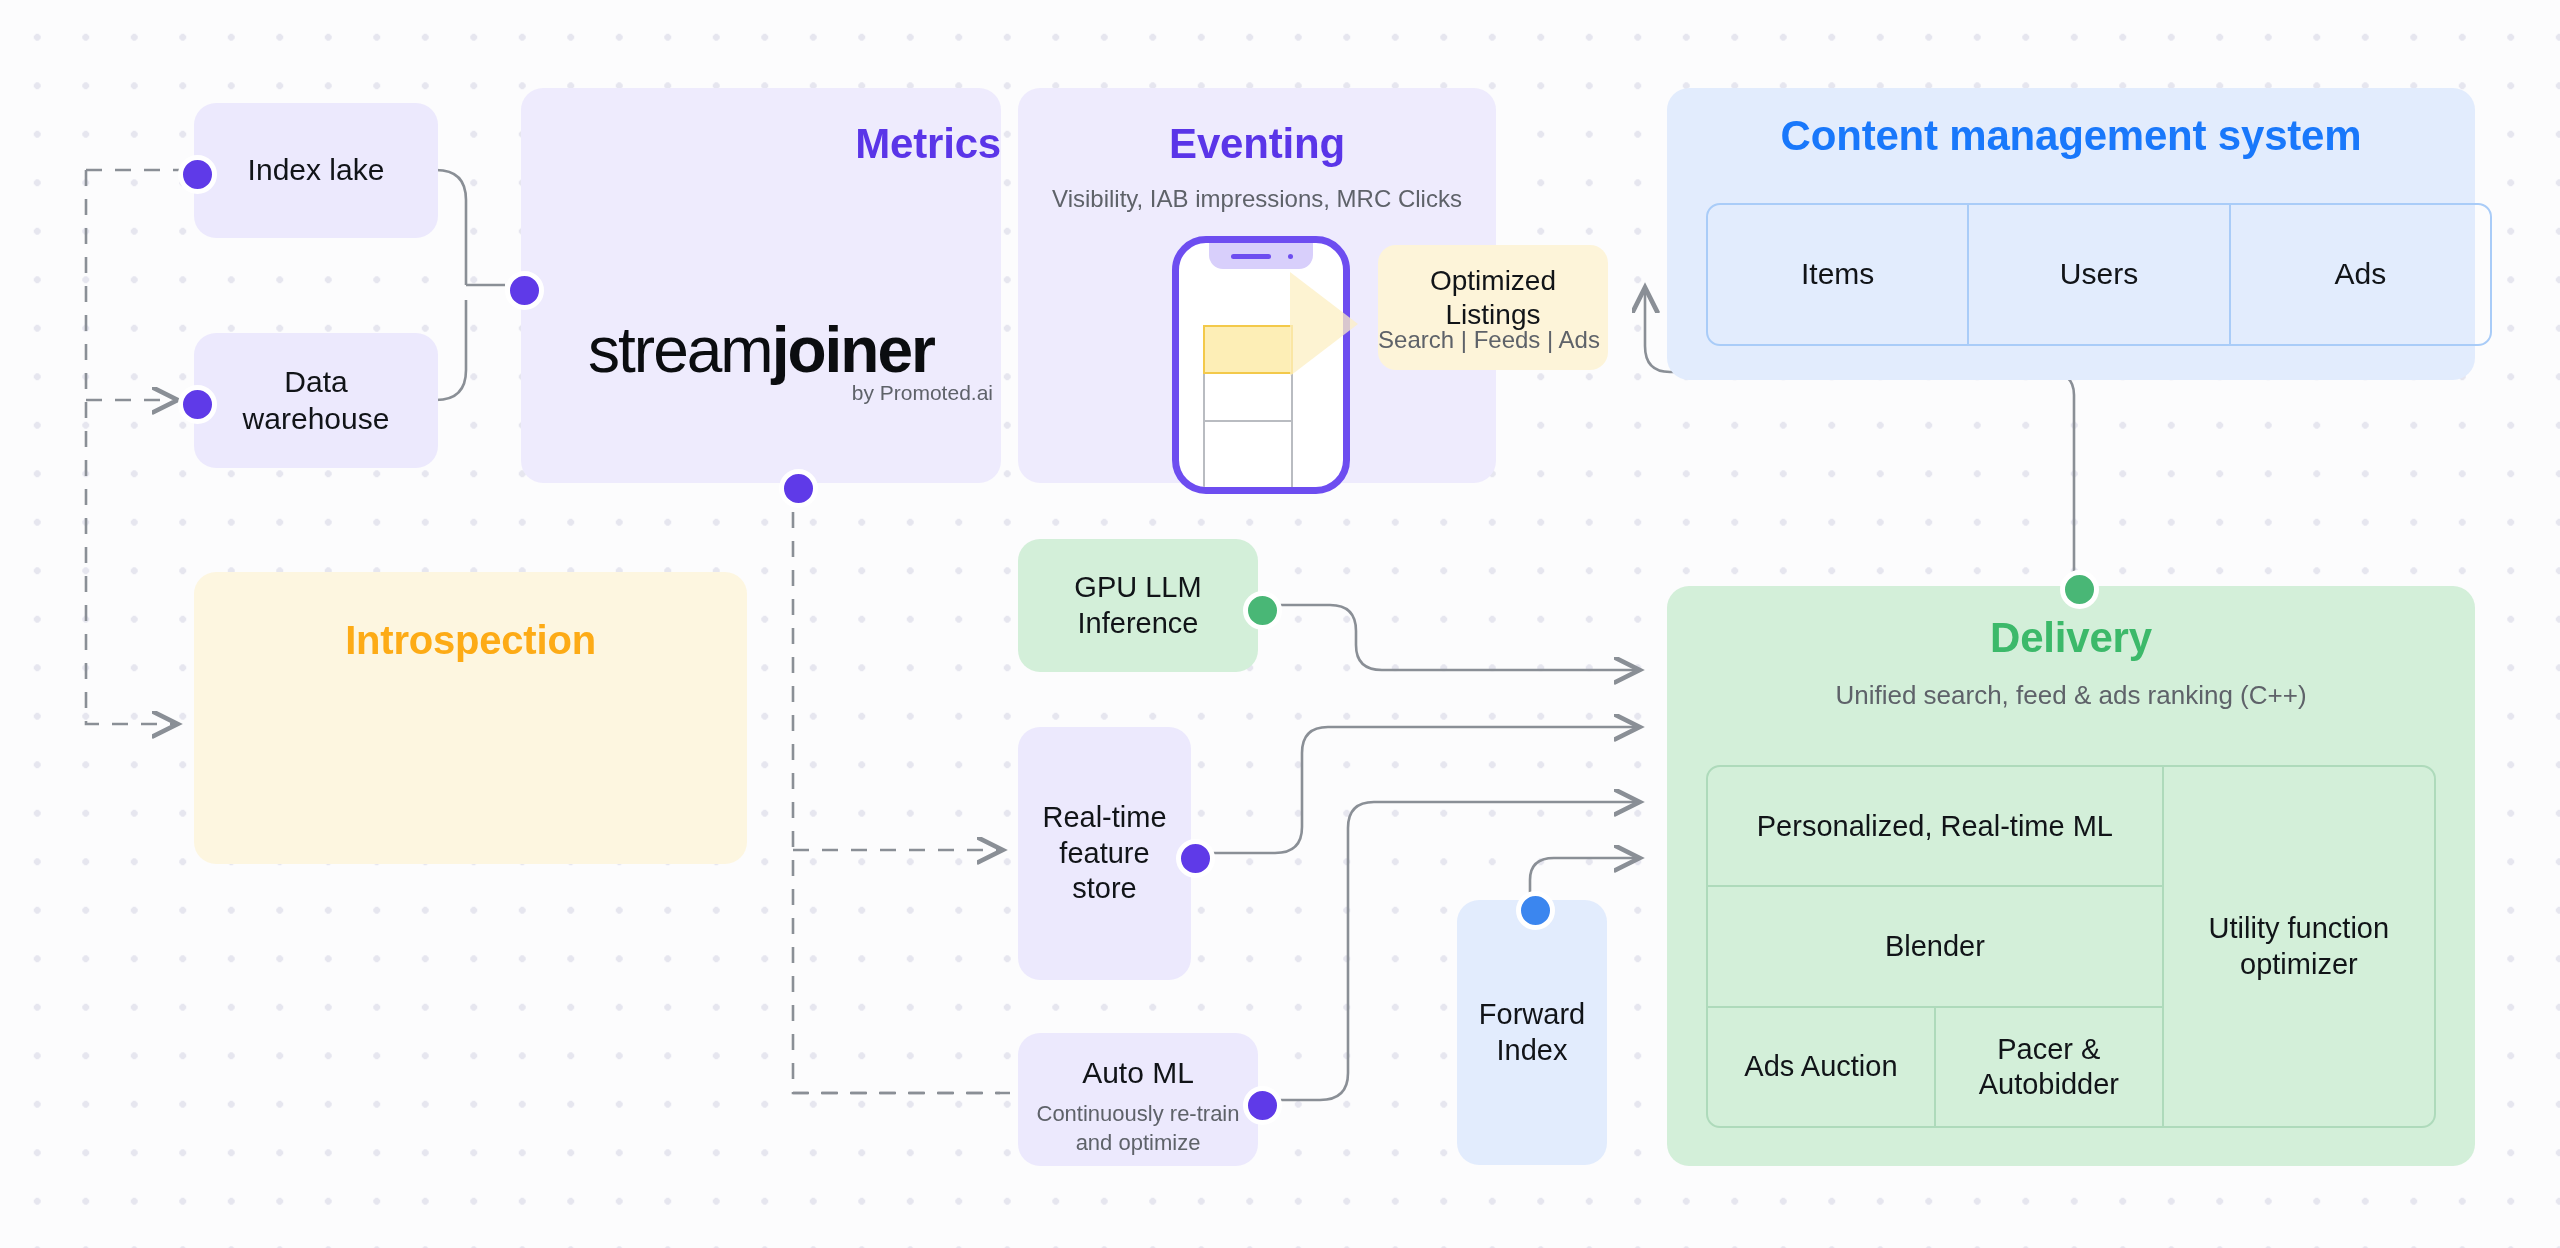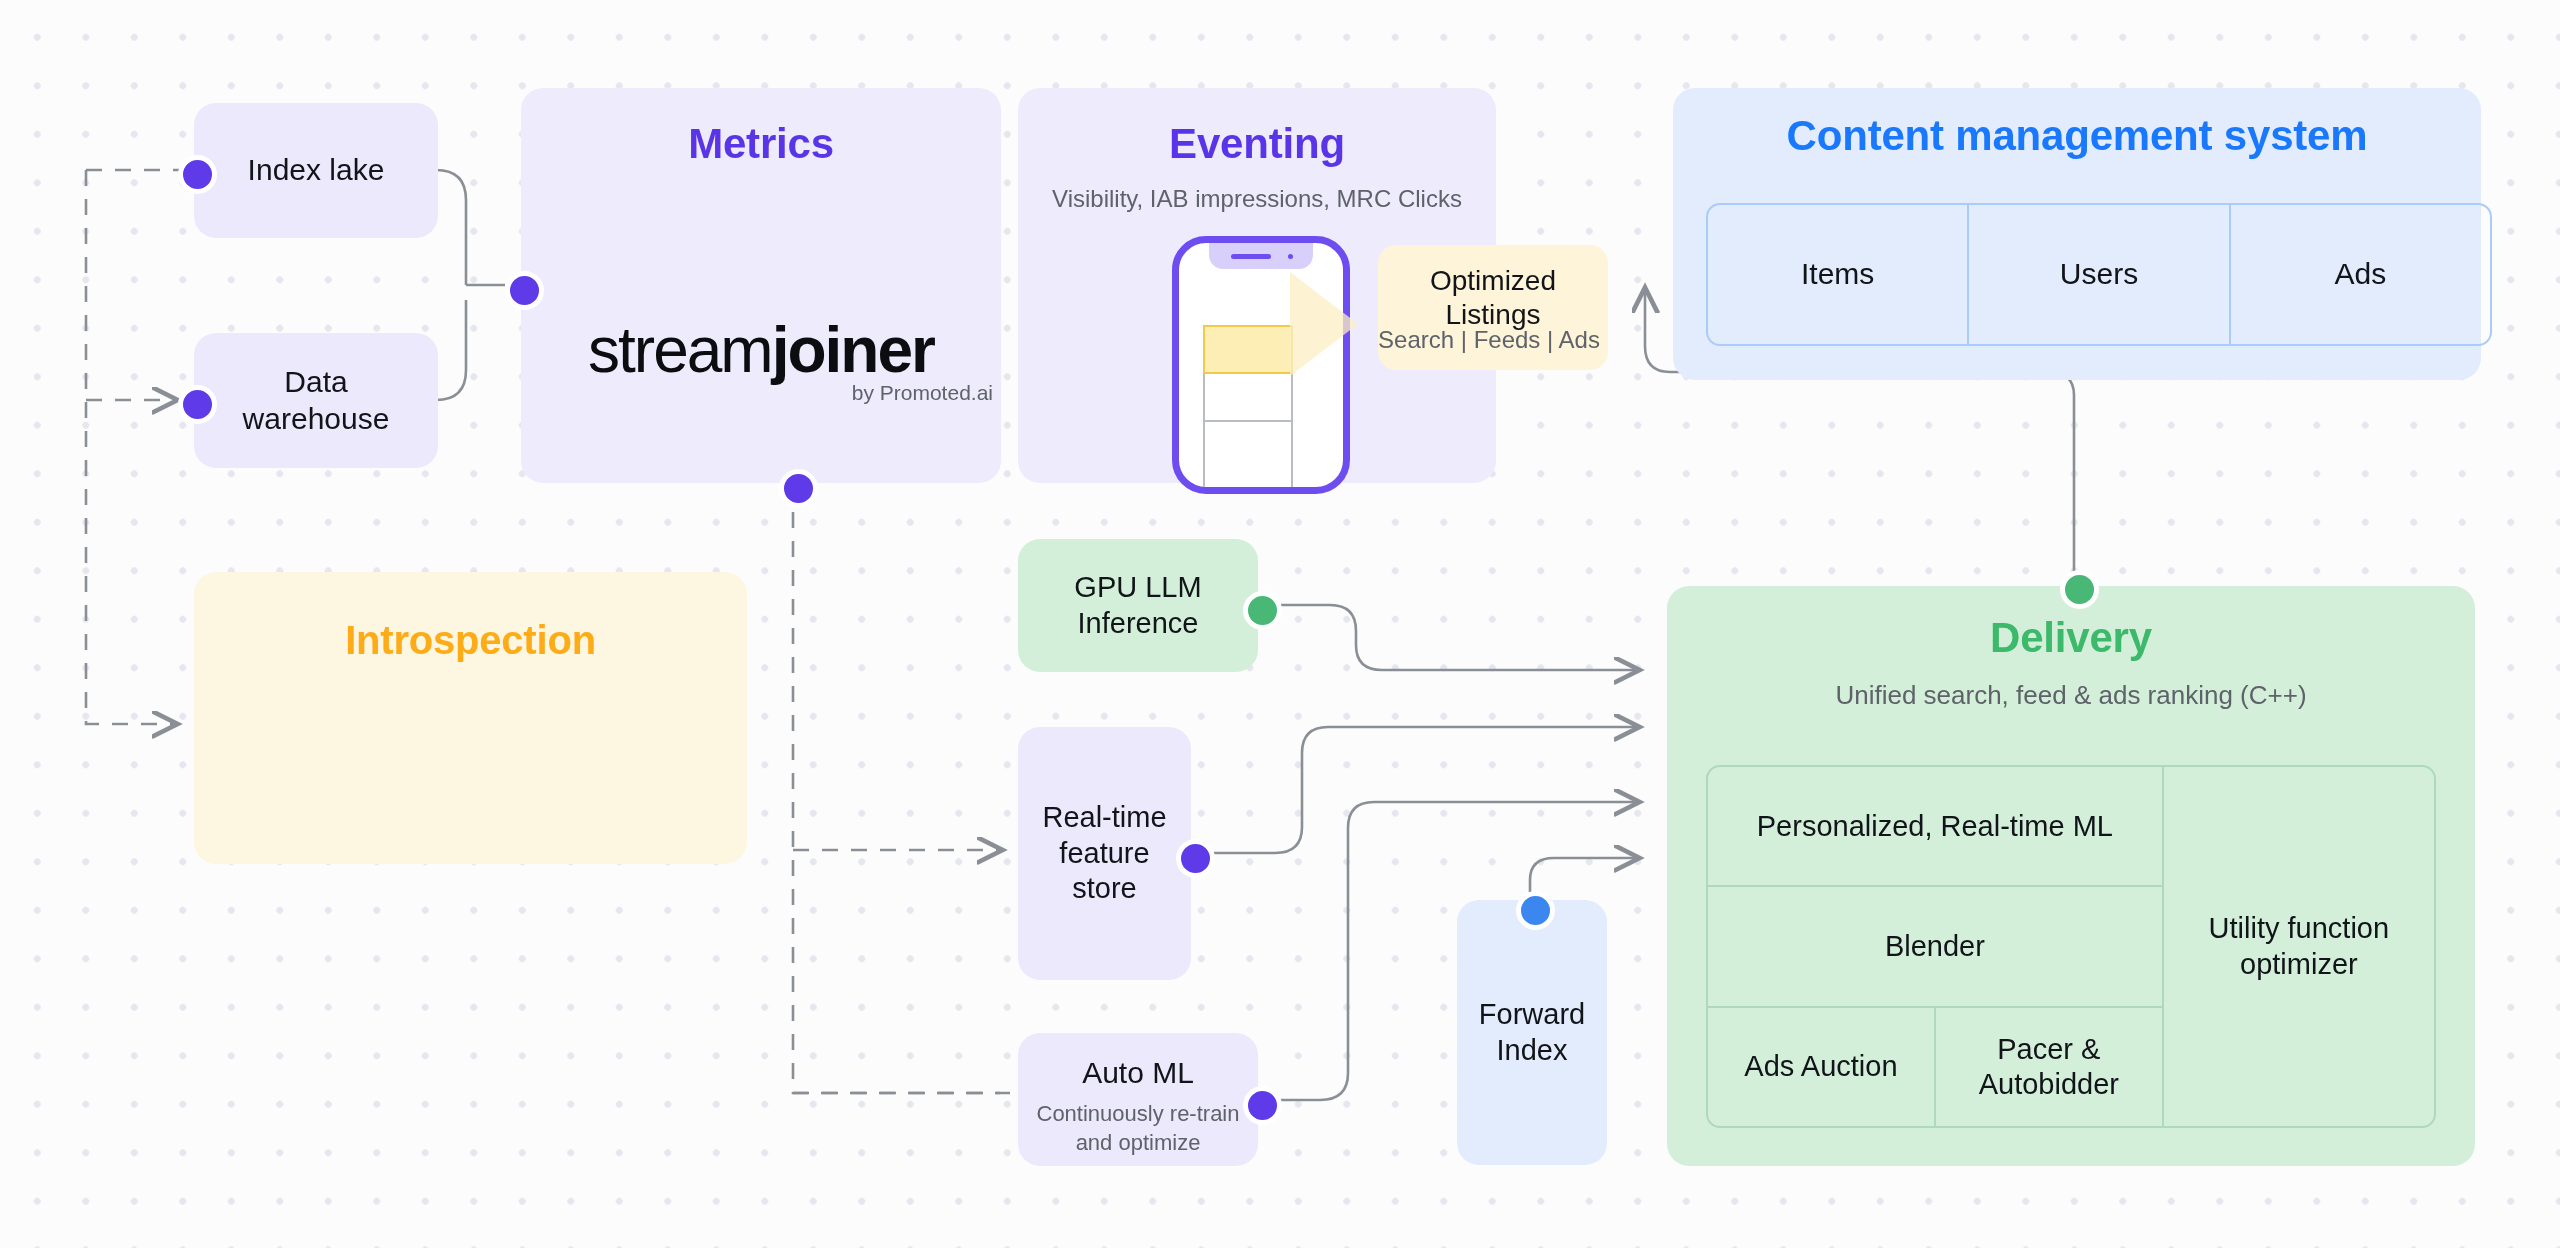--- a/index.html
+++ b/index.html
@@ -116,21 +116,21 @@
     <div class="lbl" style="position:absolute;inset:0;display:flex;align-items:center;justify-content:center;font-size:30px;">Index lake</div>
   </div>
   <div class="dot dot-purple" style="left:178px;top:155px;width:29px;height:29px;"></div>
 
   <div class="node card lav" style="left:194px;top:333px;width:244px;height:135px;">
     <div class="lbl" style="position:absolute;inset:0;display:flex;align-items:center;justify-content:center;font-size:30px;padding:4px 42px;">Data warehouse</div>
   </div>
   <div class="dot dot-purple" style="left:178px;top:385px;width:29px;height:29px;"></div>
 
   <div class="node card lav-big" style="left:521px;top:88px;width:480px;height:395px;">
-    <div class="ttl ttl-purple" style="position:absolute;left:0;right:0;top:32px;font-size:42px;">Metrics</div>
+    <div class="ttl ttl-purple" style="position:absolute;left:0;right:0;top:32px;font-size:42px;text-align:right;">Metrics</div>
     <div class="logo" style="top:225px;">
       <div class="w">
         <span class="light">stream</span><b>joiner</b>
       </div>
       <div class="by">by Promoted.ai</div>
     </div>
   </div>
   <div class="dot dot-purple" style="left:505px;top:271px;width:29px;height:29px;"></div>
   <div class="dot dot-purple" style="left:779px;top:469px;width:29px;height:29px;"></div>
 
@@ -151,21 +151,21 @@
     <div class="col-line" style="left:112px;top:131px;height:127px;"></div>
     <div class="col-line" style="left:24px;top:131px;height:127px;"></div>
   </div>
   <div class="beam" style="left:1290px;top:272px;"></div>
 
   <div class="node card yellow" style="left:1378px;top:245px;width:230px;height:125px;border-radius:18px;padding-left:12px;">
     <div class="lbl" style="position:absolute;left:0;right:0;top:19px;font-size:28px;padding:0 28px;">Optimized Listings</div>
     <div class="sub" style="position:absolute;left:0;right:8px;bottom:16px;font-size:24px;">Search | Feeds | Ads</div>
   </div>
 
-  <div class="node card blue" style="left:1667px;top:88px;width:808px;height:292px;margin-left:6px;">
+  <div class="node card blue" style="left:1667px;top:88px;width:808px;height:292px;">
     <div class="ttl ttl-blue" style="position:absolute;left:0;right:0;top:24px;font-size:42px;">Content management system</div>
   </div>
   <div class="cms-grid" style="left:1706px;top:203px;width:786px;height:143px;">
     <div class="cms-cell">
       <span class="lbl" style="font-size:30px;">Items</span>
     </div>
     <div class="cms-cell">
       <span class="lbl" style="font-size:30px;">Users</span>
     </div>
     <div class="cms-cell">

